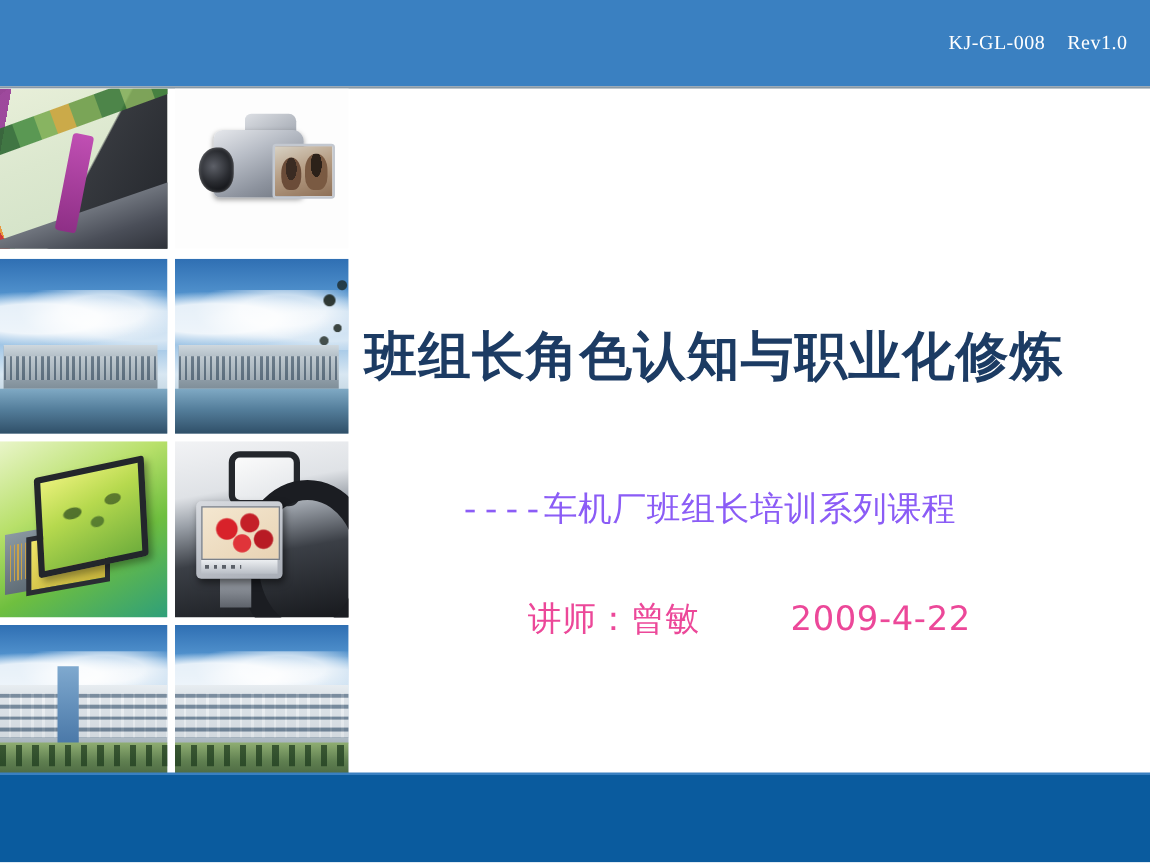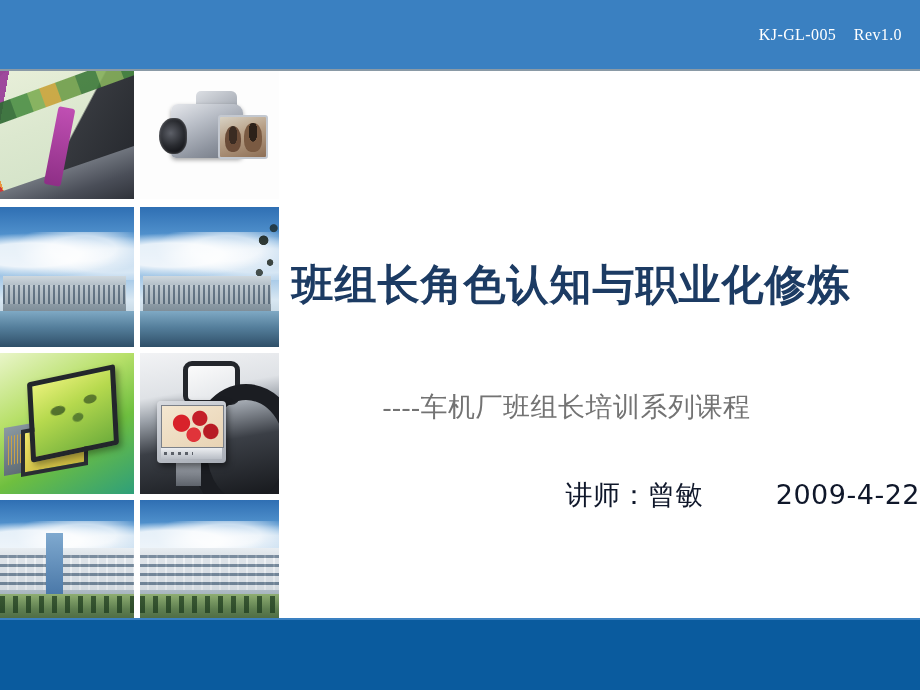--- a/index.html
+++ b/index.html
@@ -379,47 +379,47 @@
     color: #1c3b63;
     letter-spacing: 1px;
     white-space: nowrap;
   }
   .subtitle {
     position: absolute;
     left: 0;
     top: 318px;
     width: 575px;
     text-align: center;
-    font-family: Liberation Serif, serif;
+    font-family: Liberation Mono, monospace;
     font-size: 27px;
-    color: #737373;
+    color: #8b5cf6;
     letter-spacing: 0.5px;
     white-space: nowrap;
   }
   .presenter {
     position: absolute;
     left: 0;
     top: 406px;
     width: 641px;
-    text-align: right;
+    text-align: center;
     font-family: "DejaVu Sans", "Liberation Sans", sans-serif;
     font-size: 27px;
-    color: #0f172a;
+    color: #ec4899;
     letter-spacing: 0.5px;
     white-space: pre;
   }
 </style>
 </head>
 <body>
 
 <div class="slide">
 
   <div class="top-band"></div>
   <div class="top-band-rule"></div>
-  <div class="doc-code">KJ-GL-005    Rev1.0</div>
+  <div class="doc-code">KJ-GL-008    Rev1.0</div>
 
   <div class="mosaic">
 
     <div class="cell c-map" style="left:0px; top:0px; width:134px; height:128px;">
       <div class="inner">
         <div class="mapbar"></div>
         <div class="gray-road"></div>
         <div class="magenta"></div>
       </div>
     </div>

